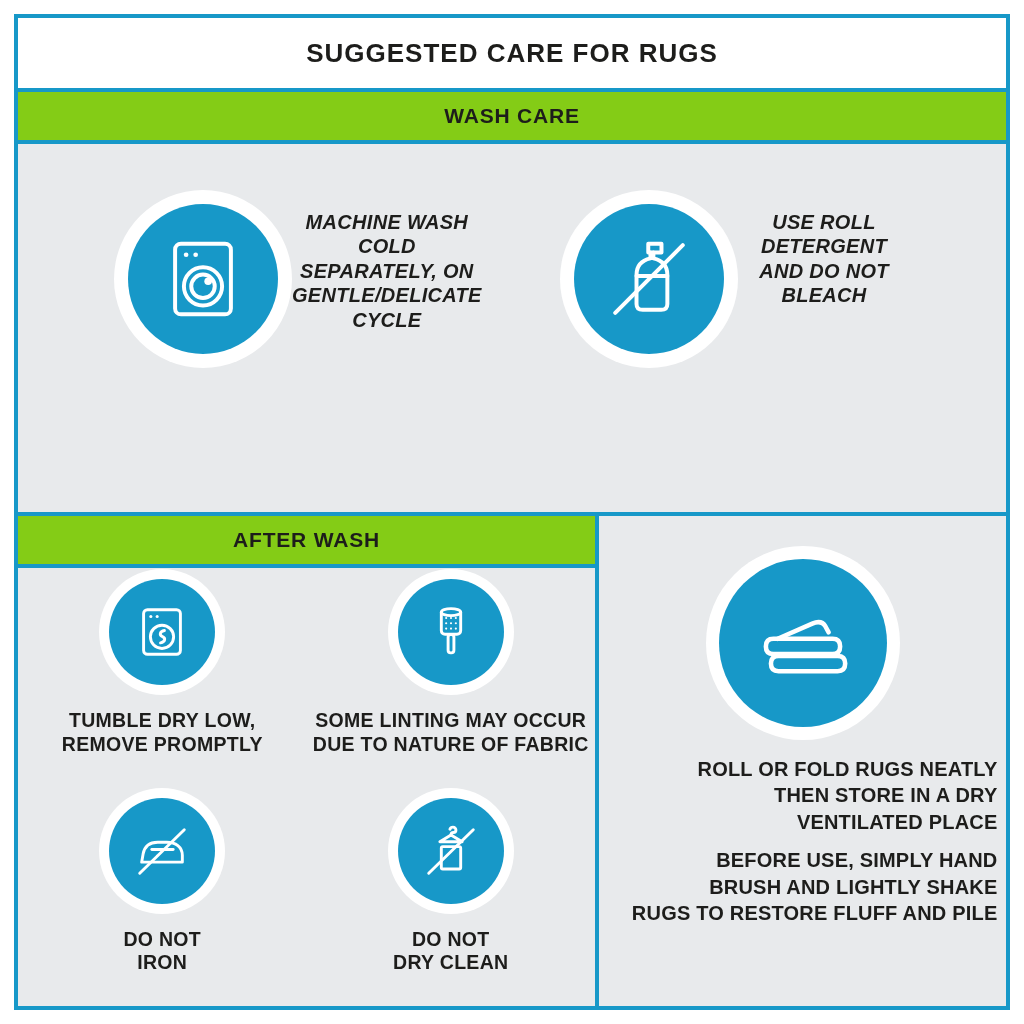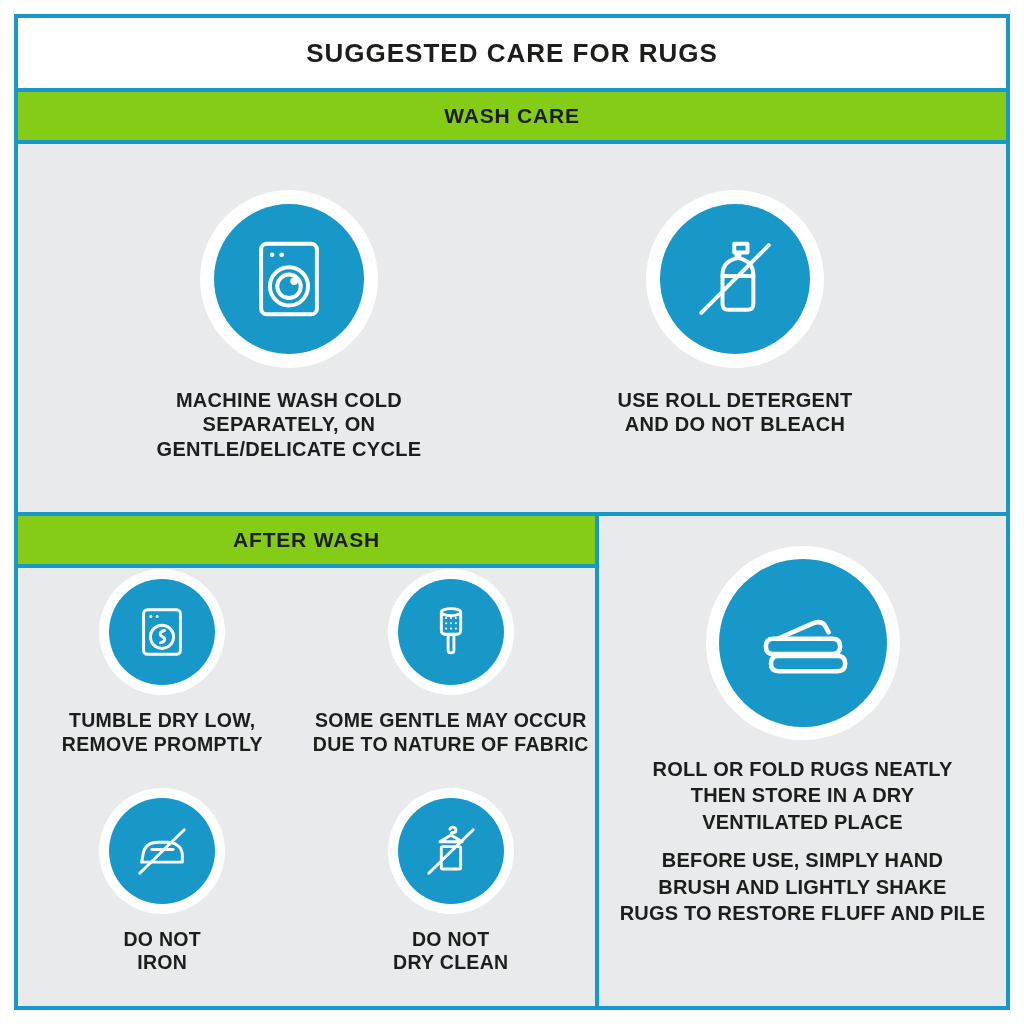--- a/index.html
+++ b/index.html
@@ -9,40 +9,40 @@
            background:#fff; display:flex; flex-direction:column; }
   .title-row { height:74px; flex:0 0 auto; display:flex; align-items:center; justify-content:center;
                background:#fff; border-bottom:4px solid var(--accent,#1798c8); }
   .title { font-size:26px; font-weight:700; letter-spacing:1px; }
   .section-header { height:52px; flex:0 0 auto; display:flex; align-items:center; justify-content:center;
                     background:#84cc16; border-bottom:4px solid var(--accent,#1798c8);
                     font-size:21px; font-weight:700; letter-spacing:0.8px;text-align:center; }
   .wash-body { height:372px; flex:0 0 auto; background:var(--panel,#e8eaec);
                border-bottom:4px solid var(--accent,#1798c8);
                display:flex; justify-content:space-evenly; padding-top:46px; }
-  .care-item { display:flex; flex-direction:column; align-items:center; width:350px; }
+  .care-item { display:flex; flex-direction:row; align-items:flex-start; width:350px;font-style:italic; }
   .badge { border-radius:50%; background:#fff; display:flex; align-items:center; justify-content:center; flex:0 0 auto; }
   .badge-inner { border-radius:50%; background:var(--accent,#1798c8);
                  display:flex; align-items:center; justify-content:center; }
   .badge.lg { width:178px; height:178px; } .badge.lg .badge-inner { width:150px; height:150px; }
   .badge.md { width:126px; height:126px; } .badge.md .badge-inner { width:106px; height:106px; }
   .badge.xl { width:194px; height:194px; } .badge.xl .badge-inner { width:168px; height:168px; }
   .label { margin-top:20px; font-size:20px; font-weight:700; text-align:center;
            line-height:1.22; letter-spacing:0.3px; white-space:pre-line; }
   .bottom { flex:1 1 auto; display:flex; min-height:0; }
   .col-left { width:581px; flex:0 0 auto; border-right:4px solid var(--accent,#1798c8);
               display:flex; flex-direction:column; }
   .col-right { flex:1 1 auto; display:flex; flex-direction:column; }
   .left-grid { flex:1 1 auto; background:var(--panel,#e8eaec); display:grid;
                grid-template-columns:1fr 1fr; grid-template-rows:1fr 1fr; padding-top:1px; }
   .cell { display:flex; flex-direction:column; align-items:center; }
   .cell .label { margin-top:14px; font-size:19.5px; }
   .storage-body { flex:1 1 auto; background:var(--panel,#e8eaec); display:flex;
                   flex-direction:column; align-items:center; padding-top:30px; }
-  .storage-text { margin-top:16px; font-size:20px; font-weight:700; text-align:center;
+  .storage-text { margin-top:16px; font-size:20px; font-weight:700; text-align:right;
                   line-height:1.32; letter-spacing:0.2px; white-space:pre-line; width:390px; }
   .storage-text + .storage-text { margin-top:12px; }
   svg.ic { display:block; }
 </style>
 </head>
 <body>
 
 <div class="frame">
 
   <div class="title-row">
@@ -132,21 +132,21 @@
                       <circle cx="32" cy="23" r="1.1"></circle>
                       <circle cx="37" cy="23" r="1.1"></circle>
                     <circle cx="27" cy="28.5" r="1.1"></circle>
                       <circle cx="32" cy="28.5" r="1.1"></circle>
                       <circle cx="37" cy="28.5" r="1.1"></circle>
                   </g>
                 </g>
               </svg>
             </div>
           </div>
-          <div class="label">SOME GENTLE MAY OCCUR
+          <div class="label">SOME LINTING MAY OCCUR
 DUE TO NATURE OF FABRIC</div>
         </div>
 
         <div class="cell">
           <div class="badge md">
             <div class="badge-inner">
               <svg class="ic" width="62" height="62" viewBox="0 0 64 64">
                 <g fill="none" stroke="#fff" stroke-width="3" stroke-linecap="round" stroke-linejoin="round">
                   <path d="M11 43.5 h42 v-7 c0 -9 -7 -13.5 -16 -13.5 h-9.5 c-8.5 0 -13.5 4.5 -15 12 z"></path>
                   <path d="M21.5 30.5 h22"></path>

